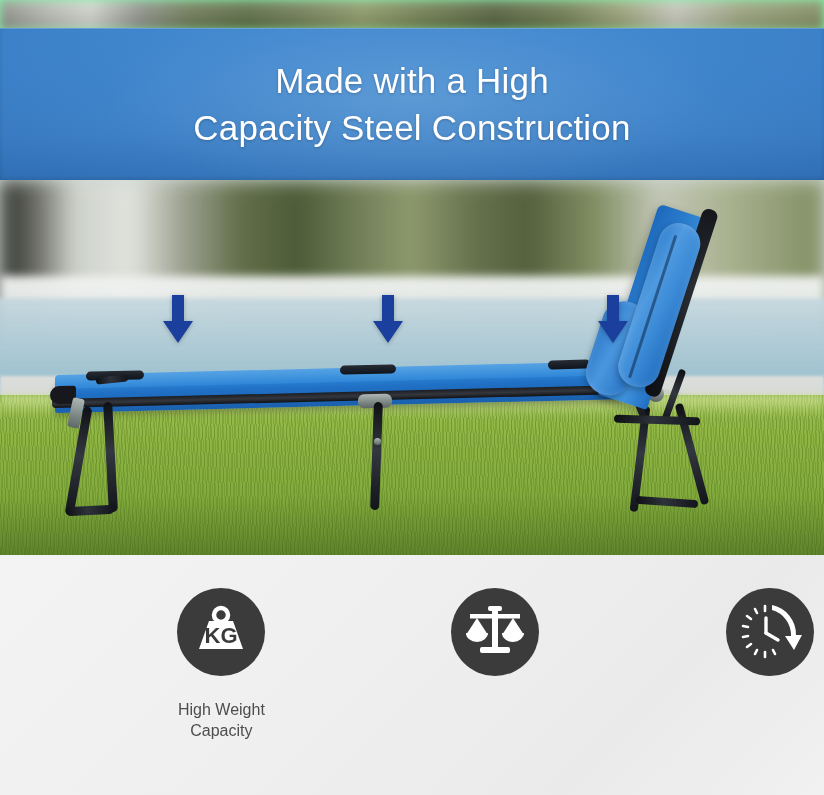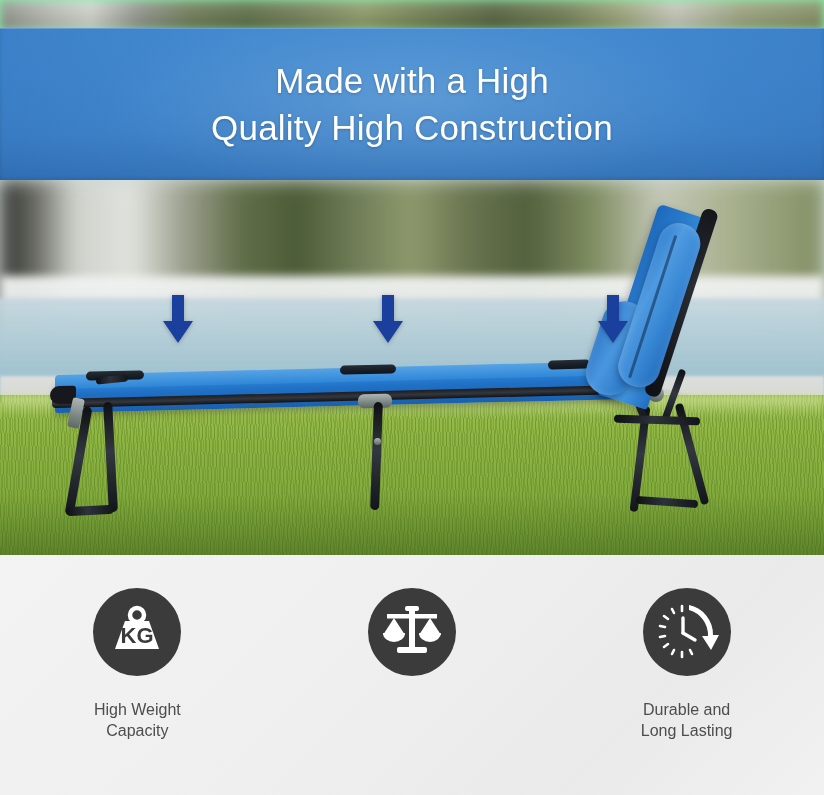--- a/index.html
+++ b/index.html
@@ -283,21 +283,21 @@
     display: flex;
     align-items: flex-start;
     justify-content: space-around;
     padding-top: 33px;
     box-sizing: border-box;
   }
   .feature {
     width: 255px;
     display: flex;
     flex-direction: column;
-    align-items: center;
+    align-items: flex-end;
   }
   .feature-icon {
     width: 88px; height: 88px;
     border-radius: 50%;
     background: #3b3b3b;
     display: flex;
     align-items: center;
     justify-content: center;
   }
   .feature-label {
@@ -312,21 +312,21 @@
 </style>
 </head>
 <body>
 
 <div class="page">
 
   <div class="top-strip"></div>
 
   <div class="banner">
     <div class="banner-line">Made with a High</div>
-    <div class="banner-line">Quality High Construction</div>
+    <div class="banner-line">Capacity Steel Construction</div>
   </div>
 
   <div class="photo">
     <div class="bg-far"></div>
     <div class="deck-band"></div>
     <div class="pool"></div>
     <div class="pool-edge"></div>
     <div class="paving">
       <div class="paving-line" style="left:560px; top:34px; width:300px; transform:rotate(9deg);"></div>
       <div class="paving-line" style="left:640px; top:10px; width:220px; transform:rotate(12deg);"></div>
@@ -425,18 +425,16 @@
             <line x1="27" y1="57" x2="27" y2="52"></line>
             <line x1="37" y1="54" x2="35" y2="50"></line>
           </g>
           <g stroke="#ffffff" stroke-width="3.4" stroke-linecap="round">
             <line x1="28" y1="18" x2="28" y2="33"></line>
             <line x1="28" y1="33" x2="40" y2="40"></line>
           </g>
           <path d="M34 10 A26 26 0 0 1 53 36 L47 36 L56 50 L64 35 L58 35 A30 30 0 0 0 34 5 Z" fill="#ffffff"></path>
         </svg>
       </div>
-      <div class="feature-label">Durable and
-Long Lasting</div>
     </div>
 
   </div>
 </div>
 
 </body></html>

